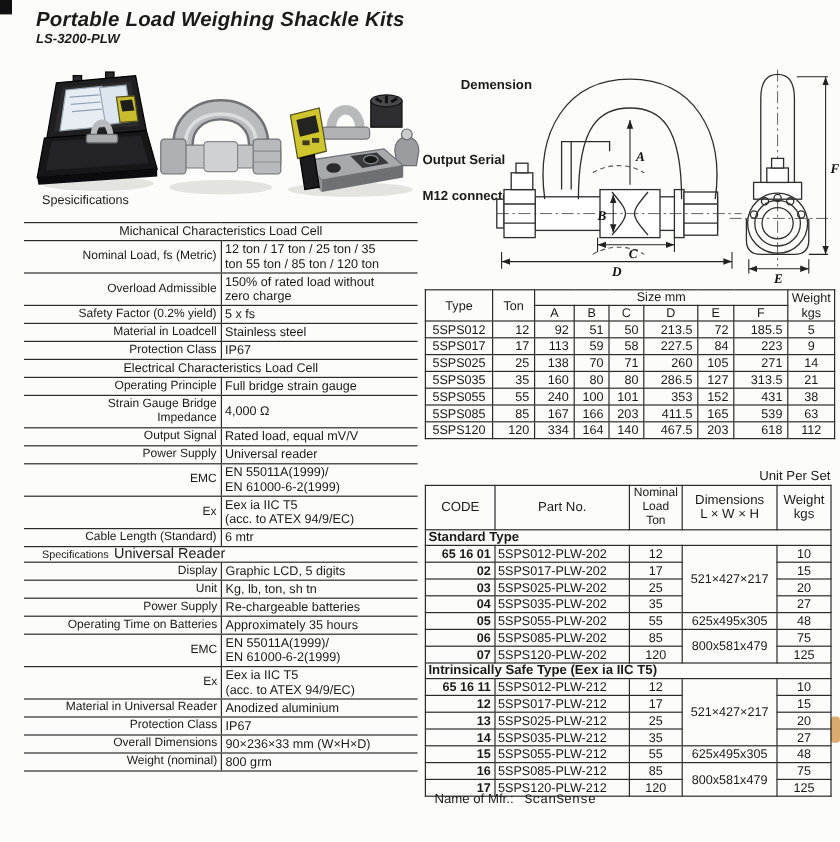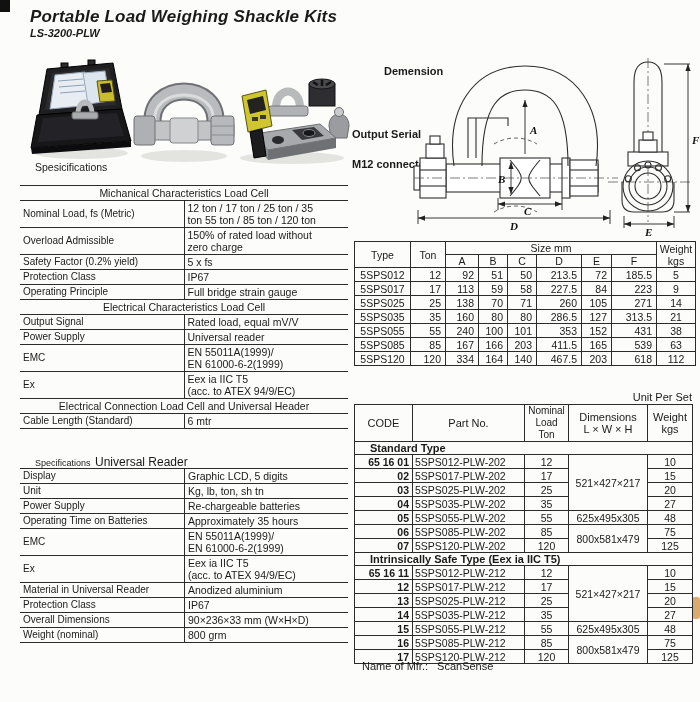--- a/index.html
+++ b/index.html
@@ -7,38 +7,38 @@
        font-family:"Liberation Sans",sans-serif;color:#1a1a1a;}
   .abs{position:absolute;}
   .title{font-style:italic;font-weight:bold;font-size:17px;letter-spacing:.2px;white-space:nowrap;}
   .model{font-style:italic;font-weight:bold;font-size:11px;}
   .smallcap{font-size:10.5px;}
   .blabel{font-weight:bold;font-size:11px;line-height:15px;white-space:pre-line;}
   table{border-collapse:collapse;table-layout:fixed;}
   
   .spec{width:328px;font-size:10px;line-height:12px;border-top:1px solid #2b2b2b;}
   .spec td{border-bottom:1px solid #2b2b2b;padding:1px 3px;vertical-align:middle;white-space:pre-line;}
-  .spec td.lab{text-align:left;width:158px;margin-top:16px;}
+  .spec td.lab{text-align:right;width:158px;margin-top:16px;}
   .spec td.val{border-left:1px solid #2b2b2b;font-size:10.5px;}
   .spec td.sech{text-align:center;font-size:10.5px;}
   
   .grid{font-size:10.5px;line-height:12px;}
   .grid th,.grid td{border:1px solid #2b2b2b;padding:0 2px;vertical-align:middle;}
   .grid th{font-weight:normal;text-align:center;}
   .pre{white-space:pre-line;}
   .sizeT{width:341px;}
   .sizeT td{height:13px;}
   .sizeT td.c{text-align:center;}
   .sizeT td.r{text-align:right;padding-right:4px;}
   .unitT{width:338px;}
   .unitT th{height:24px;font-size:10px;}
   .unitT td{height:13px;text-align:center;}
   .unitT td.code{text-align:right;font-weight:bold;padding-right:3px;}
   .unitT td.part{text-align:left;padding-left:2px;}
-  .unitT td.sect{text-align:left;font-weight:bold;font-size:11px;height:12px;padding-left:15px;}
+  .unitT td.sect{text-align:left;font-weight:bold;font-size:11px;height:12px;padding-left:2px;}
   .unitlabel{width:338px;text-align:right;font-size:11px;}
   .mfr{font-size:11px;}
   
   .ln{fill:none;stroke:#2e2e2e;stroke-width:1.1;}
   .fw{fill:#ffffff;stroke:#2e2e2e;stroke-width:1.1;}
   .cl{stroke:#454545;stroke-width:.7;stroke-dasharray:10 3 2 3;fill:none;}
   .dsh{fill:none;stroke:#555;stroke-width:.9;stroke-dasharray:4 3;}
   .dim{stroke:#222;stroke-width:.9;fill:none;}
   .dtxt{font-family:"Liberation Serif",serif;font-style:italic;font-weight:bold;font-size:11px;fill:#111;}
 </style>
@@ -121,50 +121,56 @@
       <tr>
         <td class="lab">Overload Admissible</td>
         <td class="val">150% of rated load without
 zero charge</td>
       </tr>
       <tr>
         <td class="lab">Safety Factor (0.2% yield)</td>
         <td class="val">5 x fs</td>
       </tr>
       <tr>
+        <td class="lab">Material in Loadcell</td>
+        <td class="val">Stainless steel</td>
+      </tr>
+      <tr>
         <td class="lab">Protection Class</td>
         <td class="val">IP67</td>
       </tr>
       <tr>
+        <td class="sech" colspan="2">Electrical Characteristics Load Cell</td>
+      </tr>
+      <tr>
         <td class="lab">Operating Principle</td>
         <td class="val">Full bridge strain gauge</td>
       </tr>
       <tr>
-        <td class="sech" colspan="2">Electrical Characteristics Load Cell</td>
+        <td class="lab">Strain Gauge Bridge
+Impedance</td>
+        <td class="val">4,000 Ω</td>
       </tr>
       <tr>
         <td class="lab">Output Signal</td>
         <td class="val">Rated load, equal mV/V</td>
       </tr>
       <tr>
         <td class="lab">Power Supply</td>
         <td class="val">Universal reader</td>
       </tr>
       <tr>
         <td class="lab">EMC</td>
         <td class="val">EN 55011A(1999)/
 EN 61000-6-2(1999)</td>
       </tr>
       <tr>
         <td class="lab">Ex</td>
         <td class="val">Eex ia IIC T5
 (acc. to ATEX 94/9/EC)</td>
-      </tr>
-      <tr>
-        <td class="sech" colspan="2">Electrical Connection Load Cell and Universal Header</td>
       </tr>
       <tr>
         <td class="lab">Cable Length (Standard)</td>
         <td class="val">6 mtr</td>
       </tr>
     </tbody>
 </table>
 
 <div class="abs" style="left:35px;top:452px;">
   <span style="font-size:9px;">Specifications</span>
@@ -519,14 +525,14 @@
         <td class="code">17</td>
         <td class="part">5SPS120-PLW-212</td>
         <td>120</td>
         <td>125</td>
       </tr>
     </tbody>
 </table>
 
 <div class="abs mfr" style="left:362px;top:660px;">
   <span>Name of Mfr.:</span>
-  <span style="margin-left:6px;">ScanSense</span>
+  <span style="margin-left:6px;font-family:Liberation Mono, monospace;">ScanSense</span>
 </div>
 
 </body></html>

